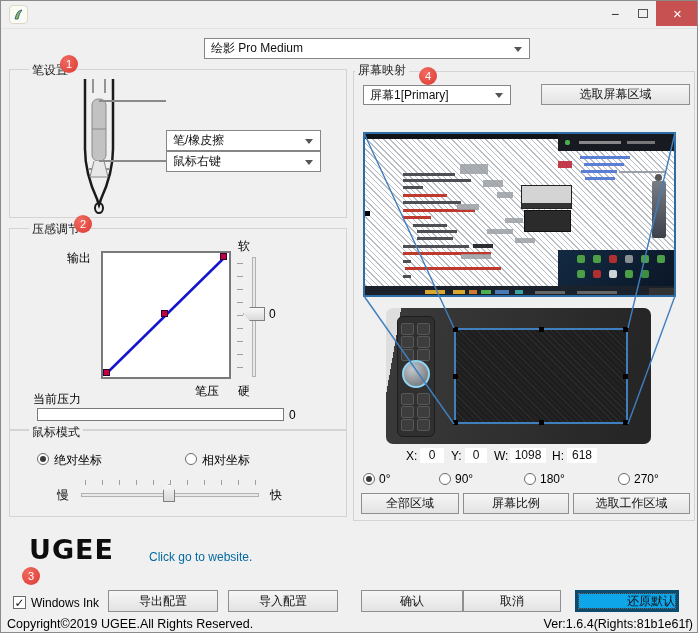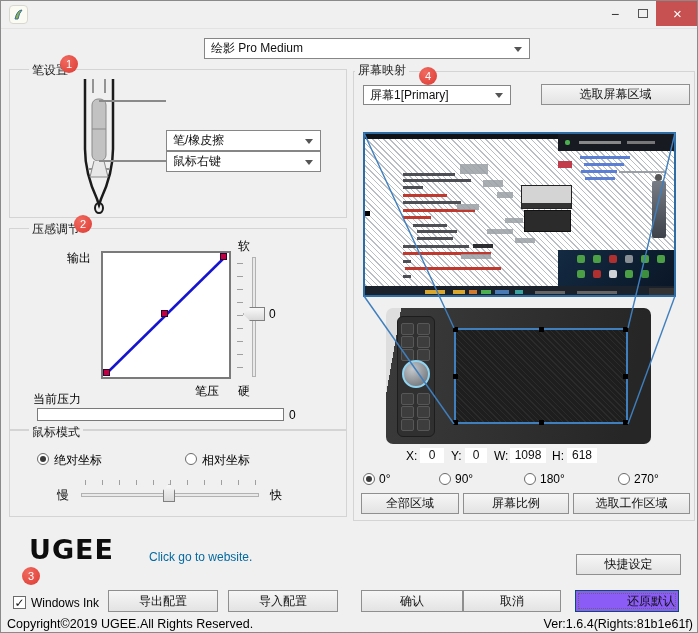--- a/index.html
+++ b/index.html
@@ -25,21 +25,21 @@
   .gb-label{position:absolute;background:#f0f0f0;padding:0 3px;color:#1a1a1a;}
   .badge{position:absolute;width:18px;height:18px;border-radius:50%;
     background:radial-gradient(circle at 35% 30%,#f06a60,#dd3a32);
     color:#fff;font-size:11px;display:flex;align-items:center;justify-content:center;z-index:8;}
   .dropdown{position:absolute;background:#fff;border:1px solid #868686;
     display:flex;align-items:center;padding:0 6px;color:#111;}
   .dd-arrow{position:absolute;right:7px;top:50%;margin-top:-2px;width:0;height:0;
     border-left:4px solid transparent;border-right:4px solid transparent;border-top:5px solid #555;}
   .btn{position:absolute;background:linear-gradient(#f6f6f6,#e3e3e3);
     border:1px solid #8f8f8f;display:flex;align-items:center;justify-content:center;color:#111;}
-  .btn-focus{border:1px solid #0c4a6e;background:#8b5cf6;outline:1px dotted #666;outline-offset:-4px;padding-left:48px;}
+  .btn-focus{border:4px solid #0c4a6e;background:#0ea5e9;outline:1px dotted #666;outline-offset:-4px;padding-left:48px;}
   .radio{position:absolute;width:12px;height:12px;border:1px solid #6b6b6b;border-radius:50%;background:#fff;}
   .radio.checked::after{content:"";position:absolute;left:2px;top:2px;width:6px;height:6px;border-radius:50%;background:#3a3a3a;}
   .checkbox{position:absolute;width:13px;height:13px;border:1px solid #6b6b6b;background:#fff;
     display:flex;align-items:center;justify-content:center;font-size:12px;font-weight:bold;color:#111;}
   .tick-h{position:absolute;width:1px;height:5px;background:#9f9f9f;}
   .tick-v{position:absolute;width:6px;height:1px;background:#9f9f9f;}
   .slider-track-h{position:absolute;height:4px;background:#e9e9e9;border:1px solid #b2b2b2;}
   .slider-track-v{position:absolute;width:4px;background:#e9e9e9;border:1px solid #b2b2b2;}
   .thumb-up{position:absolute;width:12px;height:18px;background:linear-gradient(#f8f8f8,#d9d9d9);
     border:1px solid #7f7f7f;clip-path:polygon(0 35%,50% 0,100% 35%,100% 100%,0 100%);}
@@ -330,21 +330,20 @@
   <div class="abs" style="left:148px;top:549px;color:#0369a1;">Click go to website.</div>
   <div class="badge" style="left:21px;top:566px;">3</div>
 
   <div class="checkbox" style="left:12px;top:595px;">
     <span>✓</span>
   </div>
   <div class="abs" style="left:30px;top:595px;">Windows Ink</div>
 
   <div class="btn" style="left:107px;top:589px;width:110px;height:22px;">导出配置</div>
   <div class="btn" style="left:227px;top:589px;width:110px;height:22px;">导入配置</div>
-  <div class="btn" style="left:575px;top:553px;width:105px;height:21px;">快捷设定</div>
   <div class="btn" style="left:360px;top:589px;width:102px;height:22px;font-family:Liberation Mono, monospace;">确认</div>
   <div class="btn" style="left:462px;top:589px;width:98px;height:22px;">取消</div>
   <div class="btn btn-focus" style="left:574px;top:589px;width:104px;height:22px;">还原默认</div>
 
   <div class="abs" style="left:6px;top:616px;font-size:12.5px;">Copyright©2019 UGEE.All Rights Reserved.</div>
   <div class="abs" style="right:4px;top:616px;font-size:12.5px;">Ver:1.6.4(Rights:81b1e61f)</div>
 
 </div>
 
 </body></html>

